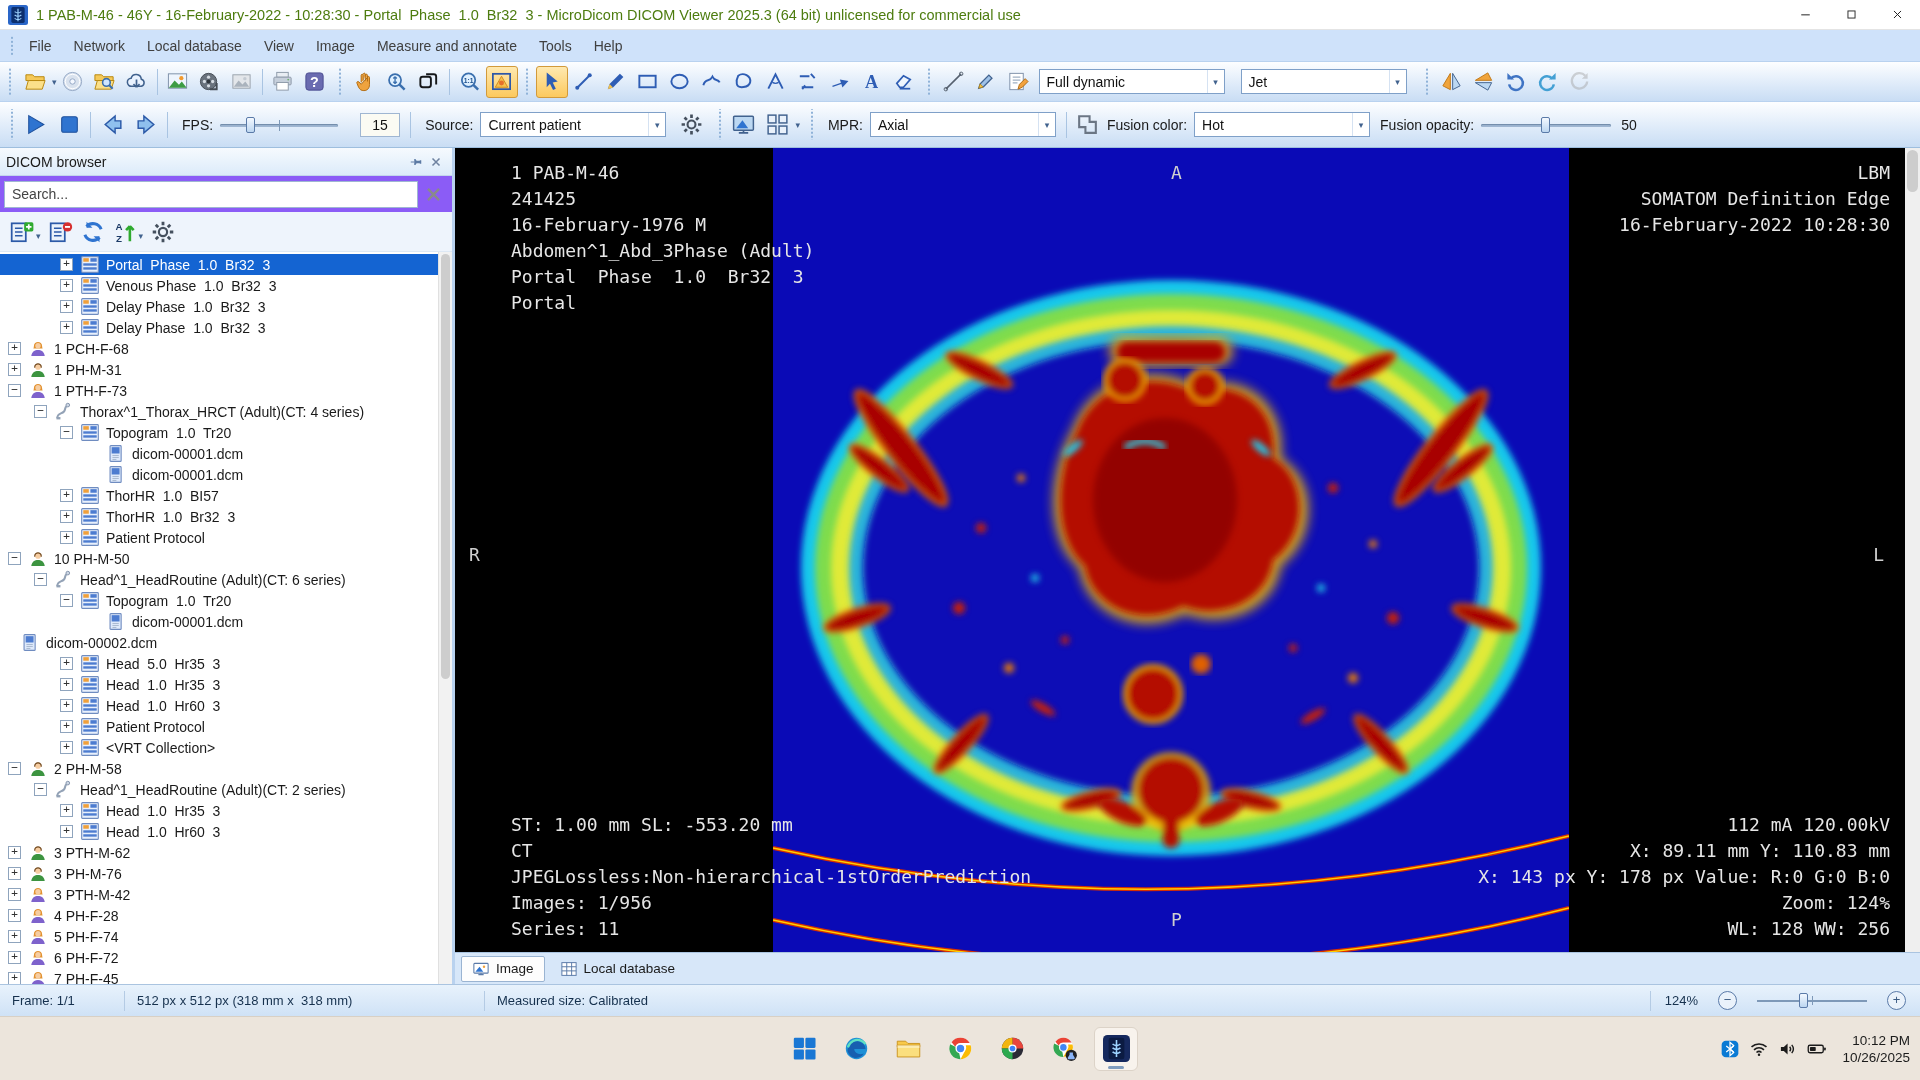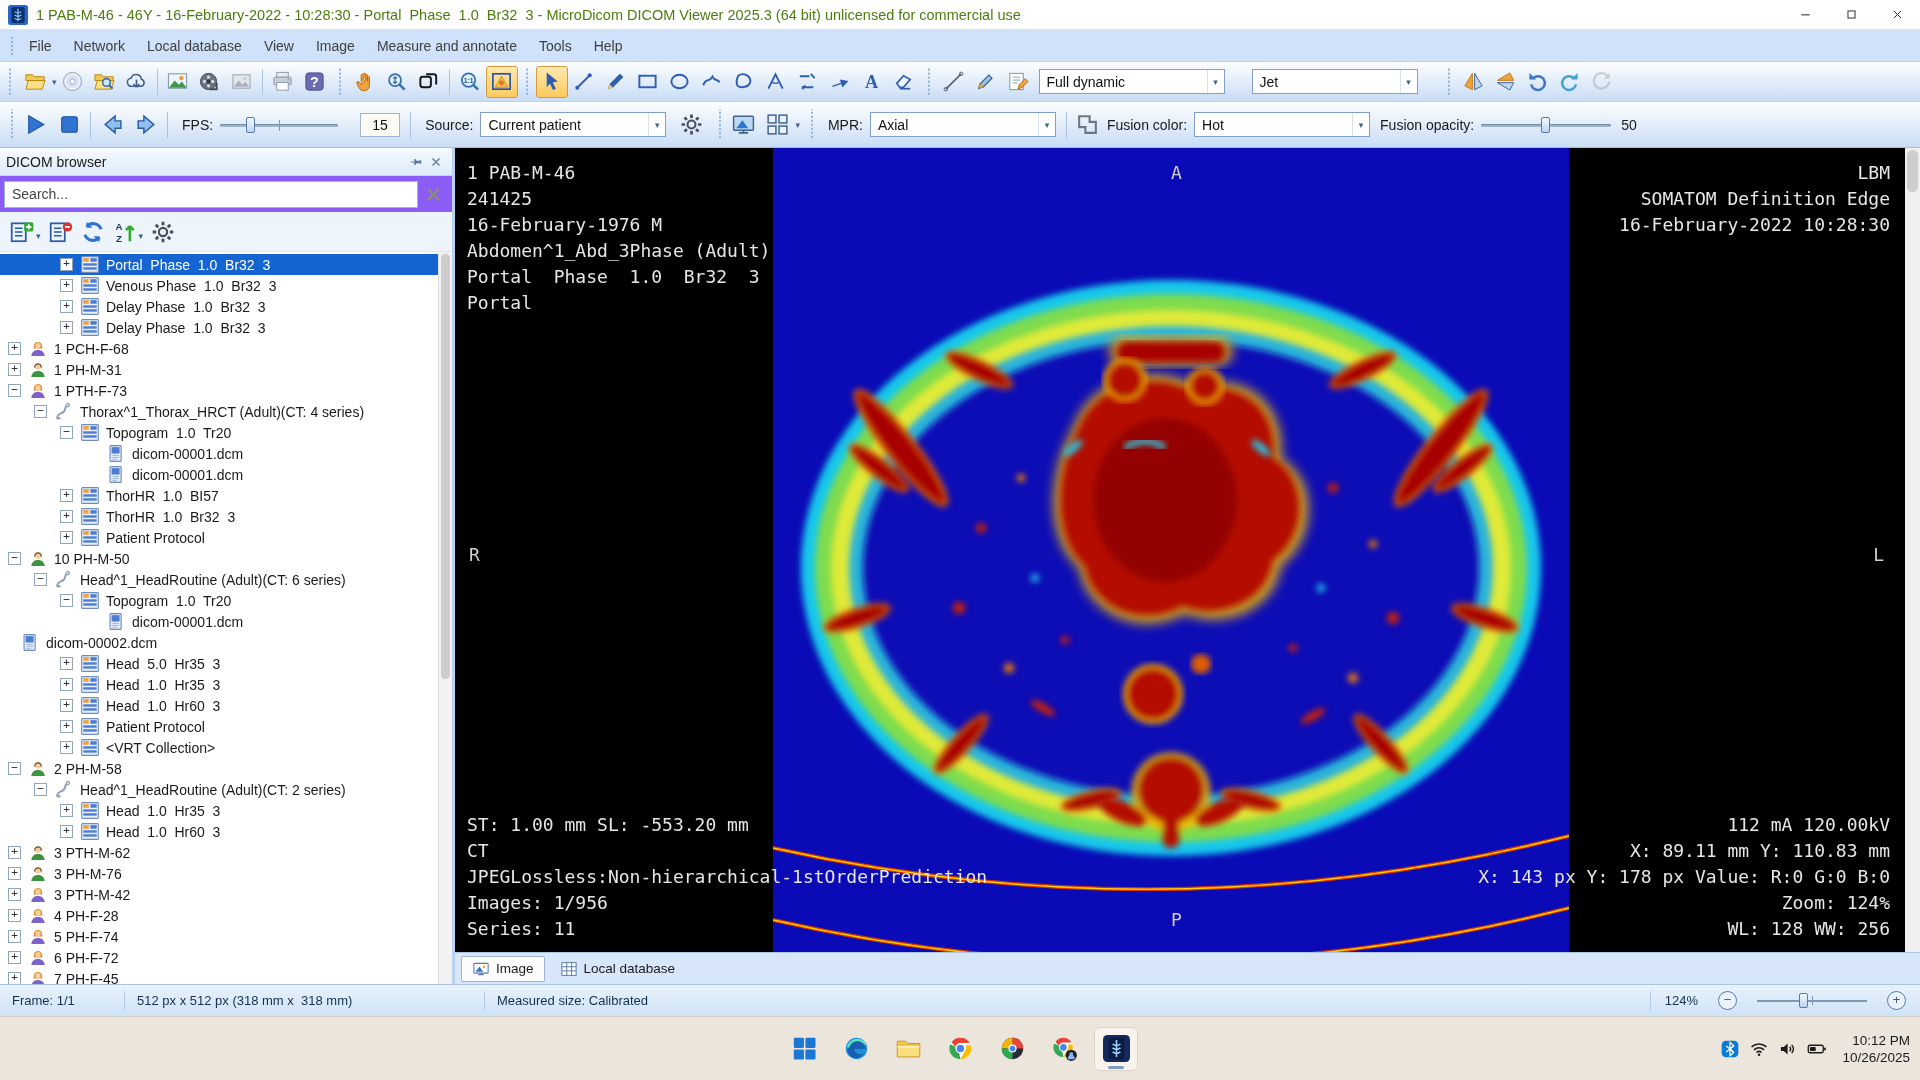--- a/index.html
+++ b/index.html
@@ -72,21 +72,21 @@
 
   
   .rightpane { flex:1; display:flex; flex-direction:column; min-width:0; }
   .viewport { height:804px; display:flex; position:relative; background:#000; }
   .black-l { width:318px; background:#000; }
   .black-r { flex:1; background:#000; }
   .ct { width:796px; height:804px; }
   .vp-scroll { width:15px; background:#efefef; position:relative; }
   .vp-scroll .thumb { position:absolute; left:2px; right:2px; top:2px; height:42px; background:#cdcdcd; border-radius:6px; }
   .ov { position:absolute; font-family:"DejaVu Sans Mono",monospace; font-size:18px; line-height:26px; color:#e6e6e6; white-space:pre; pointer-events:none; }
-  .ov div { white-space:pre; }
+  .ov div { white-space:pre;margin-left:44px; }
   .ov.tl { left:12px; top:12px; }
   .ov.tr { right:30px; top:12px; text-align:right; }
   .ov.bl { left:12px; bottom:10px; }
   .ov.br { right:30px; bottom:10px; text-align:right; }
   .orient { position:absolute; font-family:"DejaVu Sans Mono",monospace; font-size:18px; color:#cfcfcf; pointer-events:none; }
   .orient.t { left:716px; top:14px; }
   .orient.b { left:716px; bottom:22px; }
   .orient.l { left:14px; top:396px; }
   .orient.r { right:36px; top:396px; }
 
@@ -351,21 +351,21 @@
           <svg viewBox="0 0 24 24">
             <rect x="4" y="3.5" width="14" height="17" fill="#fff" stroke="#7d8fa8"></rect>
             <path d="M7 7.5h8M7 10.5h8M7 13.5h5" stroke="#9fb0c4" stroke-width="1.2"></path>
             <path d="M12.5 20 14 15l6-6 3 3-6 6z" fill="#f2a23e" stroke="#b06a10"></path>
           </svg>
         </span>
         <span class="combo" style="width: 186px; margin: 0px 5px;">
           <span class="combo-text">Full dynamic</span>
           <span class="combo-caret">▾</span>
         </span>
-        <span class="combo" style="width: 166px; margin: 0px 22px;">
+        <span class="combo" style="width: 166px; margin: 0px 11px;">
           <span class="combo-text">Jet</span>
           <span class="combo-caret">▾</span>
         </span>
       </span>
       <span class="grip"></span>
       <span class="tb-group">
         <span class="tb-btn">
           <svg viewBox="0 0 24 24">
             <path d="M10.8 3.5v17L3 16.5z" fill="#f0a43c" stroke="#c07818"></path>
             <path d="M13.2 3.5v17l7.8-4z" fill="#bcd8f2" stroke="#41628e"></path>

